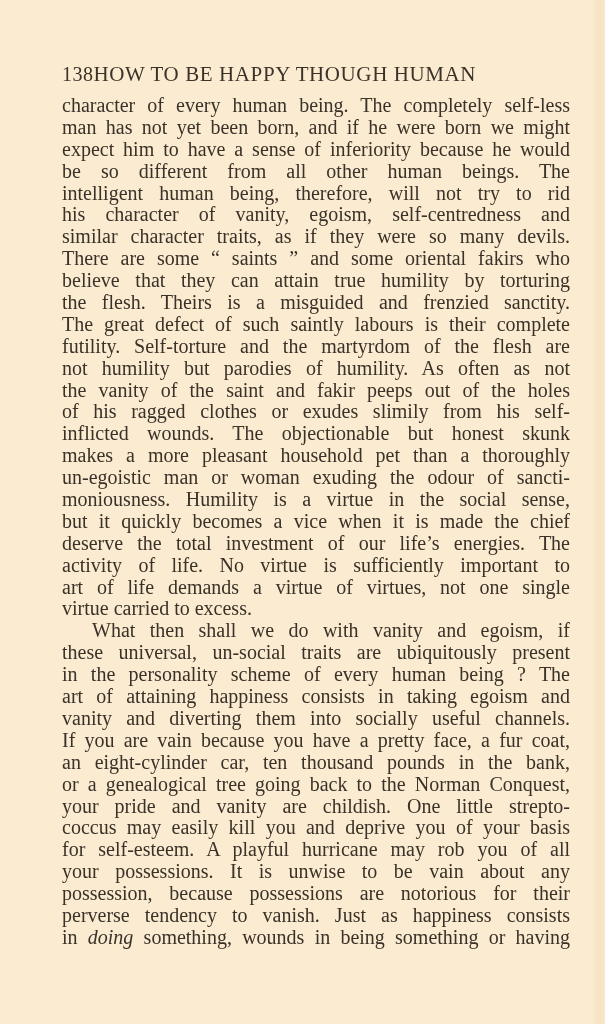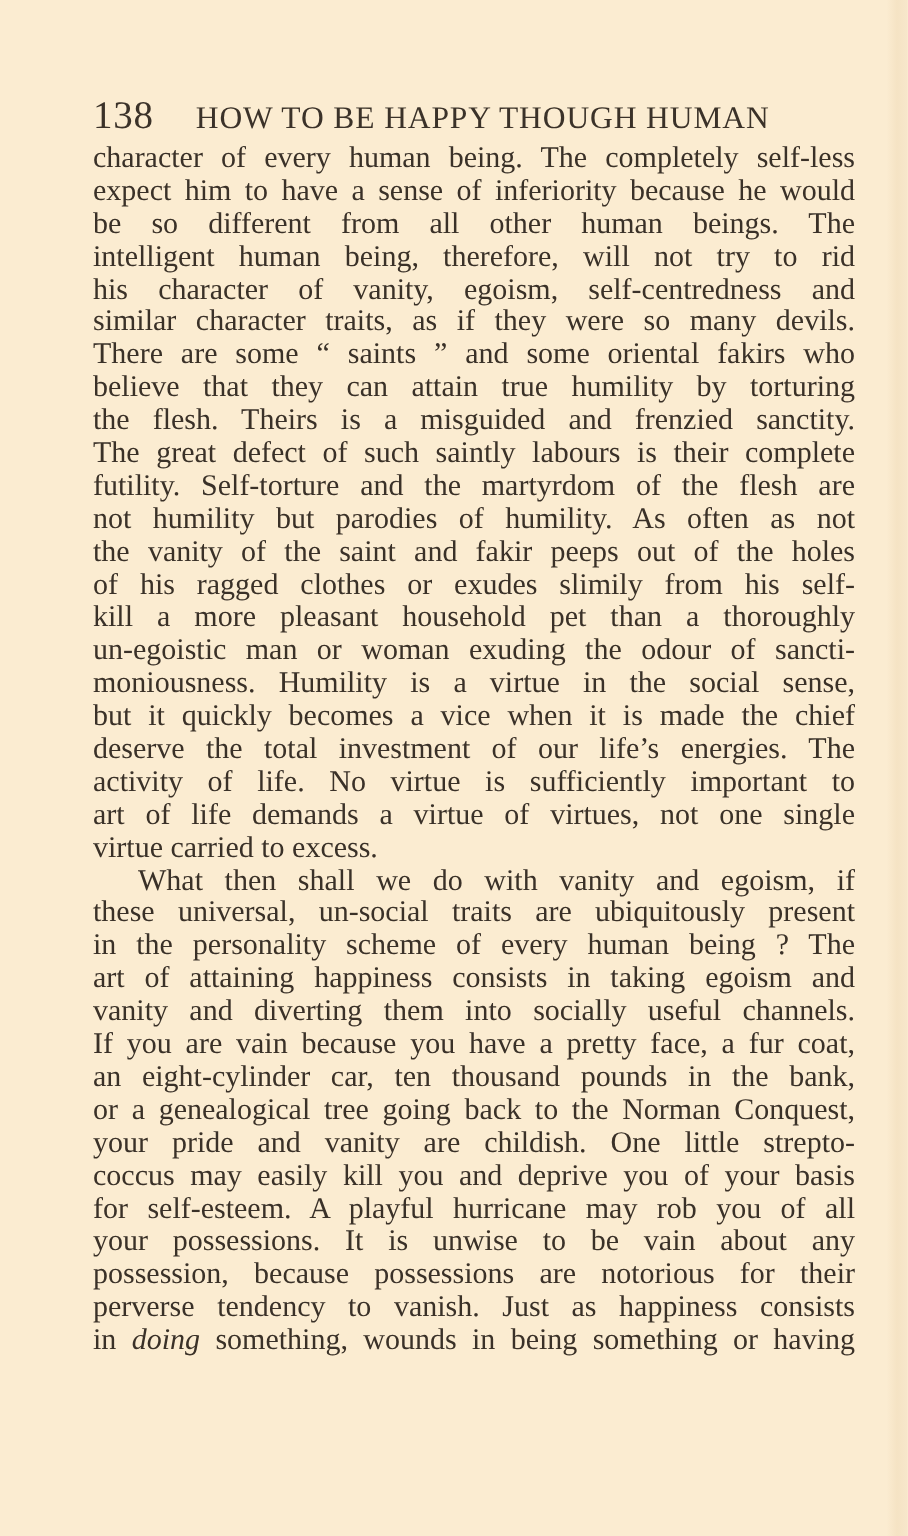--- a/index.html
+++ b/index.html
@@ -32,22 +32,22 @@
     .running-head {
       display: flex;
       align-items: baseline;
       height: 30px;
       font-size: 21px;
       letter-spacing: 0.2px;
       color: #3b3229;
       white-space: nowrap;
     }
     .page-number {
-      font-size: 26px;
-      margin-right: 28px;
+      font-size: 20px;
+      margin-right: 0;
       letter-spacing: 0.5px;
     }
     .header-title {
       letter-spacing: 0.6px;
     }
     .body-text {
       margin-top: 3px;
     }
     .line {
       display: block;
@@ -75,34 +75,36 @@
 <div class="page-edge"></div>
 
 <div class="page">
   <div class="running-head">
     <span class="page-number">138</span>
     <span class="header-title">HOW TO BE HAPPY THOUGH HUMAN</span>
   </div>
 
   <div class="body-text">
     <span class="line">character of every human being.  The completely self-less</span>
+    <span class="line">man has not yet been born, and if he were born we might</span>
     <span class="line">expect him to have a sense of inferiority because he would</span>
     <span class="line">be so different from all other human beings.  The</span>
     <span class="line">intelligent human being, therefore, will not try to rid</span>
     <span class="line">his character of vanity, egoism, self-centredness and</span>
     <span class="line">similar character traits, as if they were so many devils.</span>
     <span class="line">There are some “ saints ” and some oriental fakirs who</span>
     <span class="line">believe that they can attain true humility by torturing</span>
     <span class="line">the flesh.  Theirs is a misguided and frenzied sanctity.</span>
     <span class="line">The great defect of such saintly labours is their complete</span>
     <span class="line">futility.  Self-torture and the martyrdom of the flesh are</span>
     <span class="line">not humility but parodies of humility.  As often as not</span>
     <span class="line">the vanity of the saint and fakir peeps out of the holes</span>
     <span class="line">of his ragged clothes or exudes slimily from his self-</span>
-    <span class="line">kill a more pleasant household pet than a thoroughly</span>
+    <span class="line">inflicted wounds.  The objectionable but honest skunk</span>
+    <span class="line">makes a more pleasant household pet than a thoroughly</span>
     <span class="line">un-egoistic man or woman exuding the odour of sancti-</span>
     <span class="line">moniousness.  Humility is a virtue in the social sense,</span>
     <span class="line">but it quickly becomes a vice when it is made the chief</span>
     <span class="line">deserve the total investment of our life’s energies.  The</span>
     <span class="line">activity of life.  No virtue is sufficiently important to</span>
     <span class="line">art of life demands a virtue of virtues, not one single</span>
     <span class="line last">virtue carried to excess.</span>
     <span class="line indent">What then shall we do with vanity and egoism, if</span>
     <span class="line">these universal, un-social traits are ubiquitously present</span>
     <span class="line">in the personality scheme of every human being ?  The</span>

